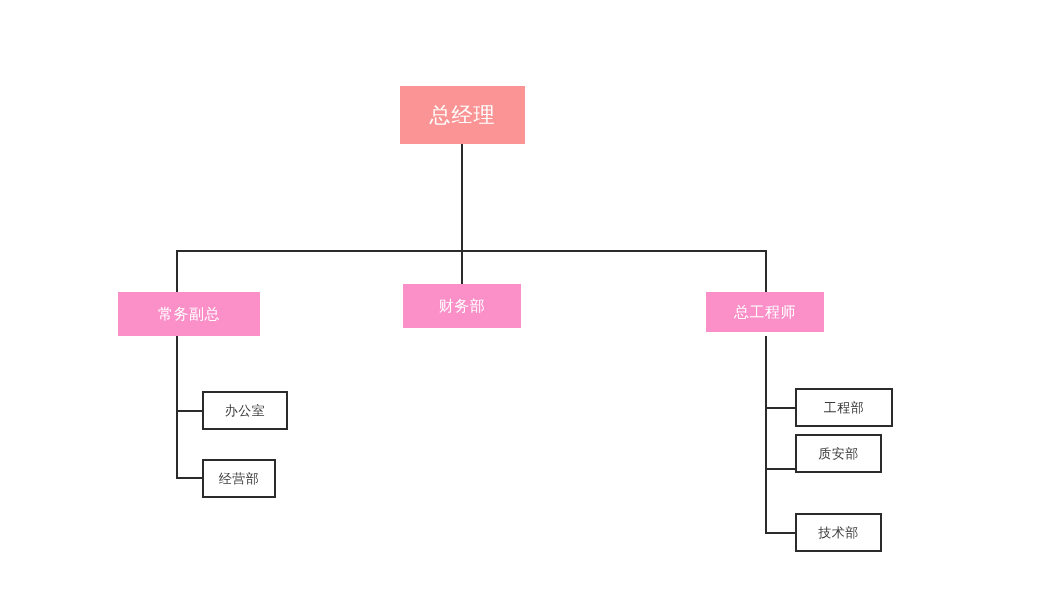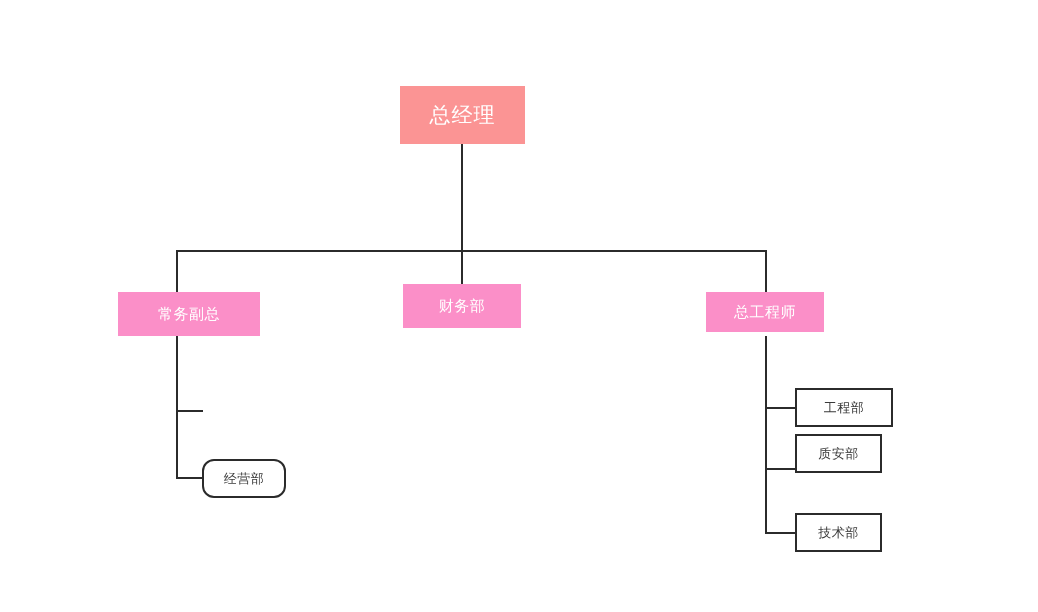--- a/index.html
+++ b/index.html
@@ -84,22 +84,25 @@
   </div>
 
   <div class="node node-level2" style="left:706px; top:292px; width:118px; height:40px;">
     <span>总工程师</span>
   </div>
 
   <div class="conn conn-v" style="left:176px; top:336px; height:143px;"></div>
   <div class="conn conn-h" style="left:176px; top:410px; width:27px;"></div>
   <div class="conn conn-h" style="left:176px; top:477px; width:27px;"></div>
 
+  <div class="node node-leaf" style="left:202px; top:391px; width:86px; height:39px;">
+    <span>办公室</span>
+  </div>
 
-  <div class="node node-leaf" style="left:202px; top:459px; width:84px; height:39px;border-radius:12px;">
+  <div class="node node-leaf" style="left:202px; top:459px; width:74px; height:39px;">
     <span>经营部</span>
   </div>
 
   <div class="conn conn-v" style="left:765px; top:336px; height:198px;"></div>
   <div class="conn conn-h" style="left:765px; top:407px; width:31px;"></div>
   <div class="conn conn-h" style="left:765px; top:468px; width:31px;"></div>
   <div class="conn conn-h" style="left:765px; top:532px; width:31px;"></div>
 
   <div class="node node-leaf" style="left:795px; top:388px; width:98px; height:39px;">
     <span>工程部</span>

